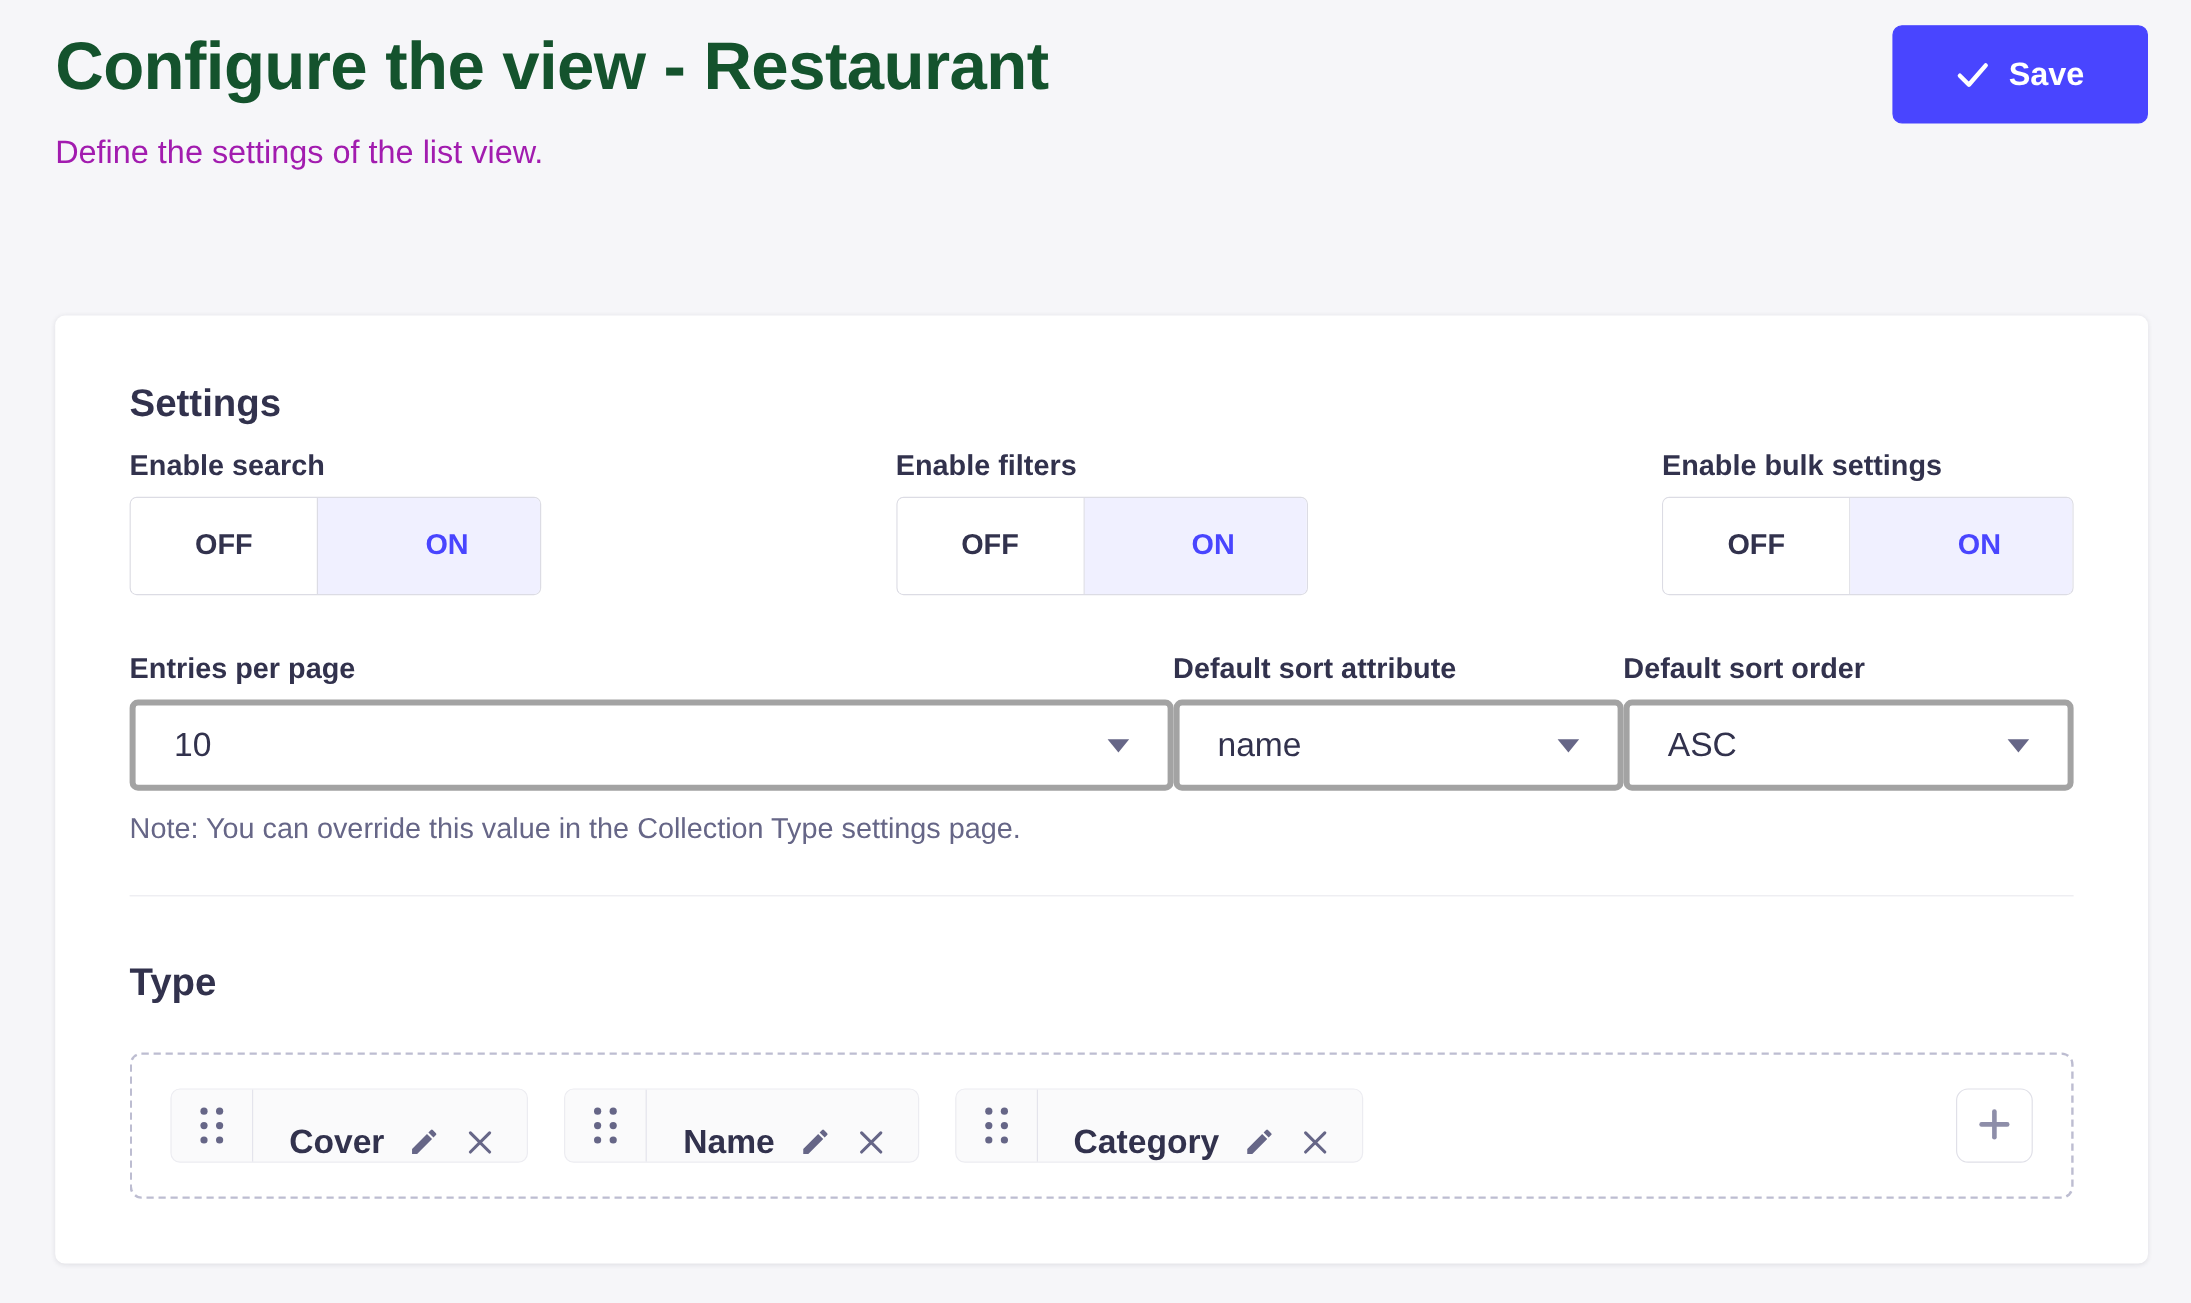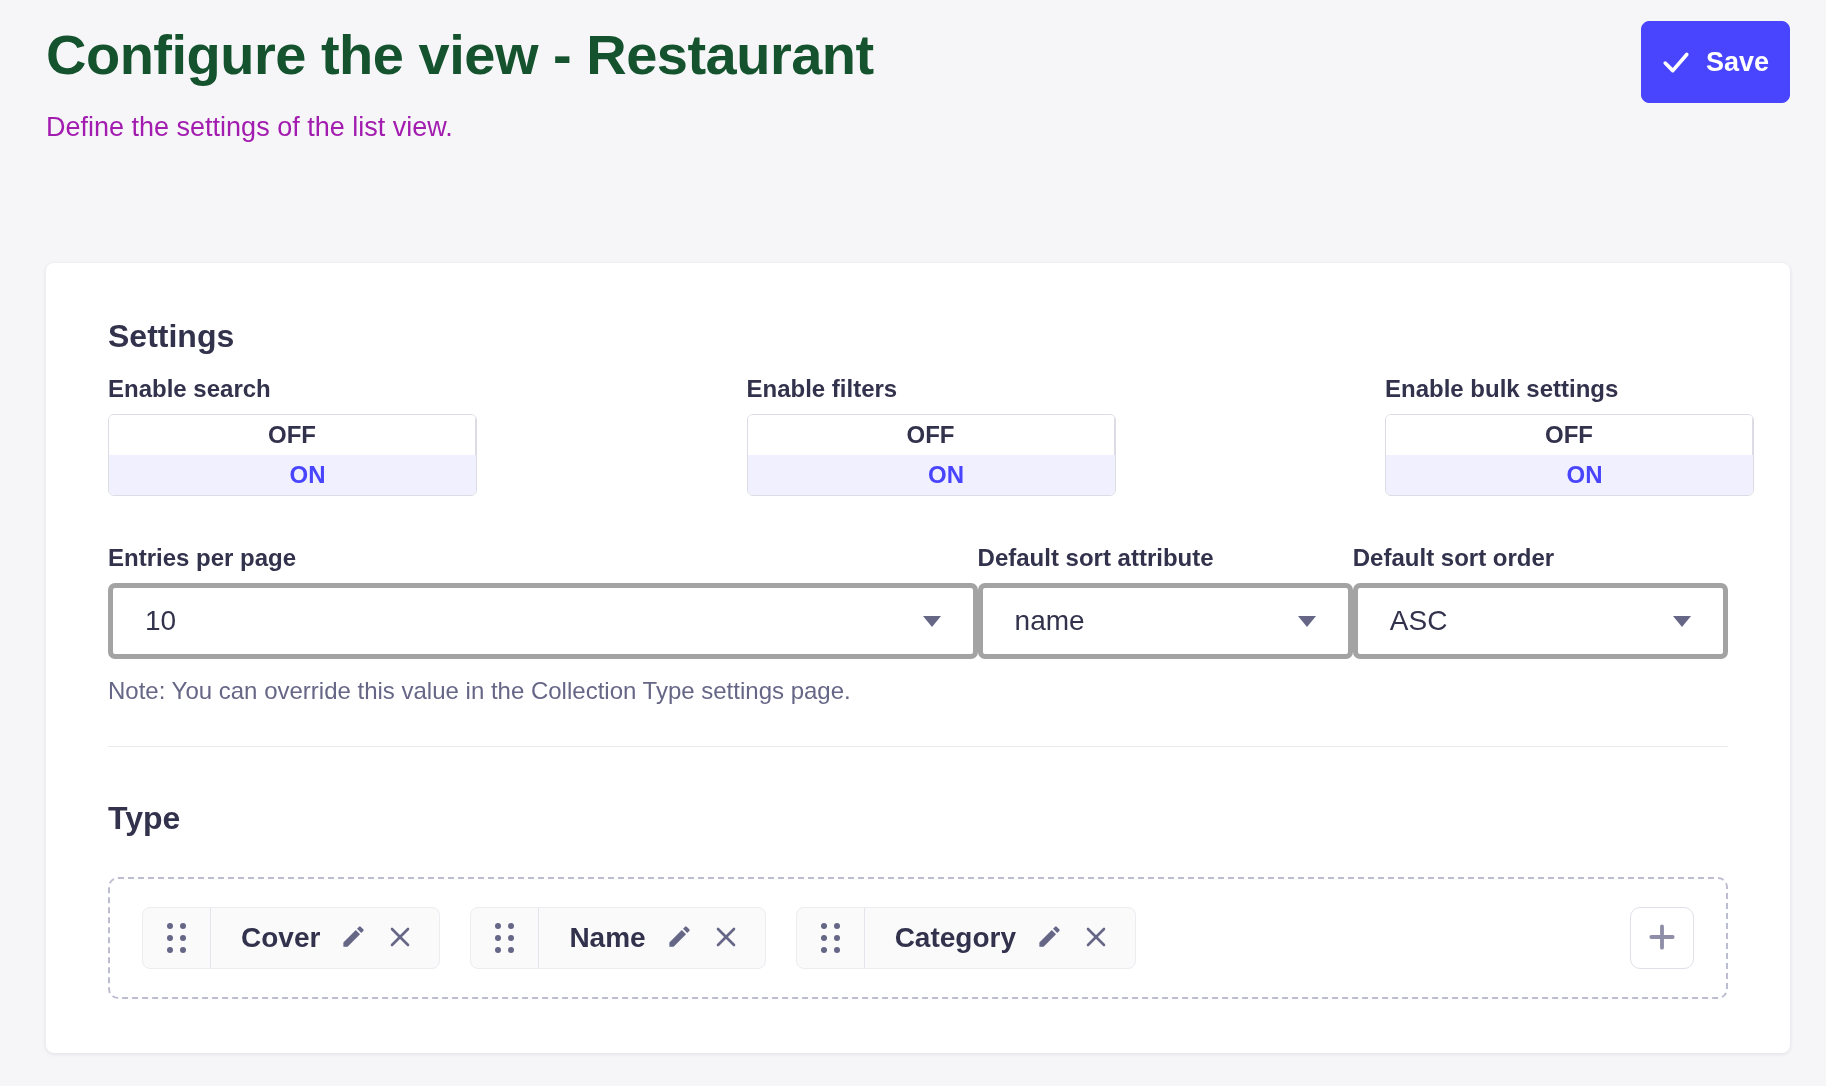--- a/index.html
+++ b/index.html
@@ -18,21 +18,21 @@
     position: absolute; left: 46px; top: 22px;
     font-size: 56px; font-weight: 700; color: #14532d;
     letter-spacing: -0.5px; white-space: nowrap;
   }
   .page-subtitle {
     position: absolute; left: 46px; top: 112px;
     font-size: 27px; font-weight: 400; color: #a21caf;
   }
   .save-btn {
     position: absolute; top: 21px; right: 36px;
-    height: 82px; padding: 0 20px;
+    height: 82px; padding: 0 52px;
     background: #4945ff; border: 1px solid #4945ff; border-radius: 8px;
     display: flex; align-items: center; gap: 16px;
     color: #ffffff; font-size: 27px; font-weight: 700;
     font-family: "Liberation Sans", sans-serif;
     cursor: pointer;
   }
   .save-btn svg { display: block; }
 
   
   .card {
@@ -49,23 +49,23 @@
   .toggle-row {
     margin-top: 20px;
     display: flex; justify-content: space-between;
   }
   .field-label {
     font-size: 24px; font-weight: 700; color: #32324d; line-height: 28px;
     margin-bottom: 11px;
   }
   .toggle-group { width: 343px; }
   .toggle {
-    display: flex; width: 369px; height: 82px;
+    display: flex; width: 343px; height: 82px;
     border: 1px solid #dcdce4; border-radius: 6px;
-    background: #ffffff; overflow: hidden; flex-direction: column;
+    background: #ffffff; overflow: hidden;
   }
   .toggle-option {
     flex: 1; display: flex; align-items: center; justify-content: center;
     font-size: 24px; font-weight: 700; color: #32324d;
     background: #ffffff; cursor: pointer;
   }
   .toggle-option.off { border-right: 1px solid #dcdce4; }
   .toggle-option.selected { background: #f0f0ff; color: #4945ff; padding-left: 30px; }
 
   
@@ -116,21 +116,21 @@
   }
   .chip-handle {
     width: 68px;
     display: flex; align-items: center; justify-content: center;
     border-right: 1px solid #e4e4ec;
     cursor: grab;
   }
   .dots { display: grid; grid-template-columns: 6px 6px; grid-gap: 6px 7px; }
   .dots i { width: 6px; height: 6px; border-radius: 50%; background: #666687; display: block; }
   .chip-body {
-    display: flex; align-items: center; gap: 20px;
+    display: flex; align-items: flex-end; gap: 20px;
     padding: 0 26px 0 30px;
   }
   .chip-label { font-size: 28px; font-weight: 700; color: #32324d; }
   .icon-btn {
     background: none; border: none; padding: 0; cursor: pointer;
     display: flex; align-items: center; justify-content: center;
   }
   .add-btn {
     margin-left: auto;
     width: 64px; height: 62px;

